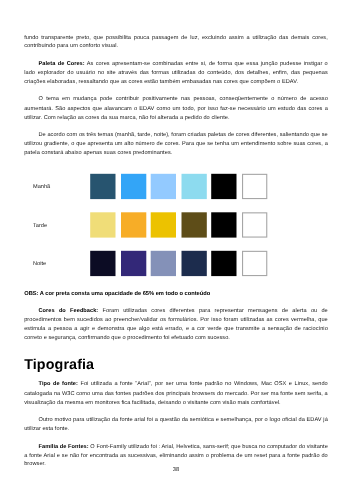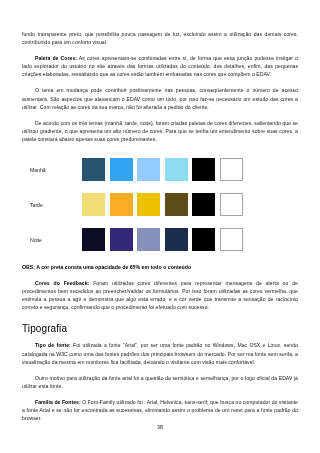--- a/index.html
+++ b/index.html
@@ -60,22 +60,22 @@
   }
   .swatch {
     width: 23px;
     height: 23px;
     box-sizing: border-box;
   }
   .swatch.outlined {
     border: 1px solid #a6a6a6;
   }
   h2.section-title {
-    font-size: 10px;
-    font-weight: normal;
+    font-size: 13px;
+    font-weight: bold;
     margin: 12px 0 7px 0;
     color: #000000;
     letter-spacing: 0.1px;
   }
   p.obs {
     margin: 6px 0 8px 0;
     font-size: 5.2px;
     font-weight: bold;
     color: #000000;
     line-height: 8px;

